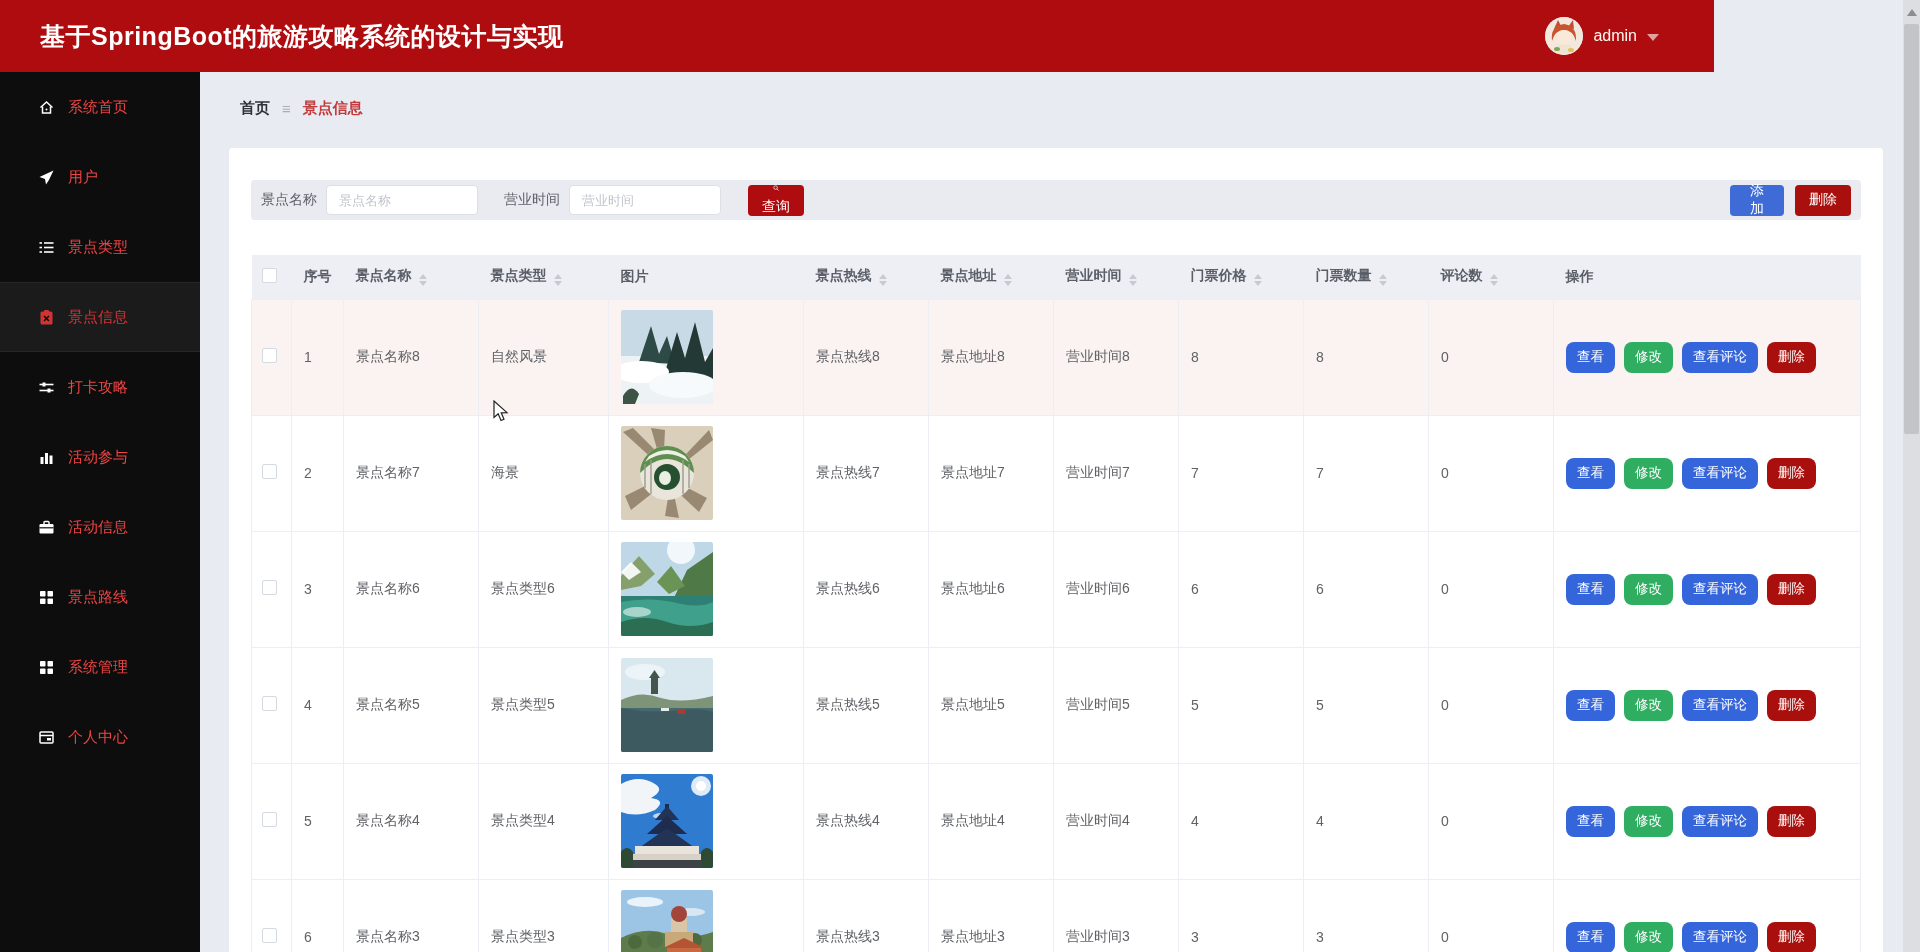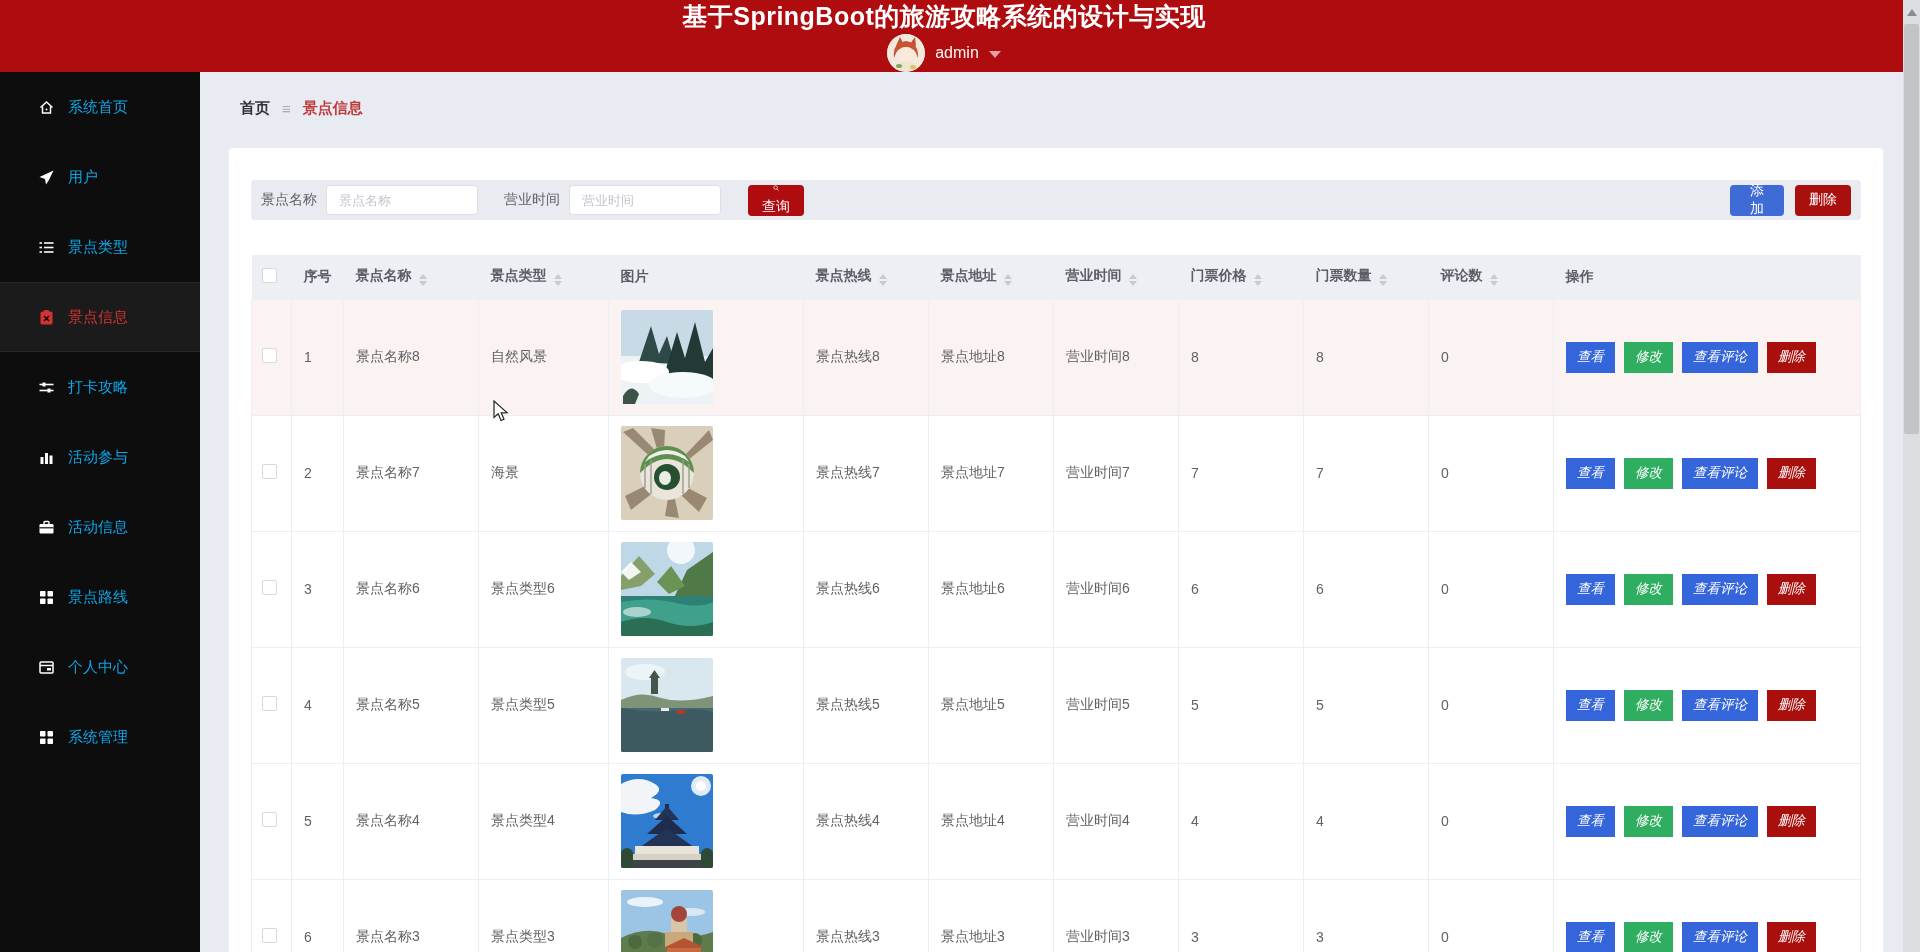--- a/index.html
+++ b/index.html
@@ -1,32 +1,32 @@
 <!DOCTYPE html>
 <html><head>
 <meta charset="utf-8">
 <style>
   * { box-sizing: border-box; margin: 0; padding: 0; }
   html,body { width:1920px; height:952px; overflow:hidden; }
   body { font-family:"Liberation Sans","DejaVu Sans",sans-serif; background:#E9EBF3; position:relative; }
 
   
-  .app-header { position:absolute; top:0; left:0; width:1903px; height:72px; background:#AF0C10;
-    display:flex; align-items:center; justify-content:space-between; padding:0 55px 0 40px; z-index:30;flex-direction:column; }
+  .app-header { position:absolute; top:0; left:0; width:1714px; height:72px; background:#AF0C10;
+    display:flex; align-items:center; justify-content:space-between; padding:0 55px 0 40px; z-index:30; }
   .app-title { color:#FFFFFF; font-size:25px; font-weight:700; letter-spacing:.5px; }
   .user-box { display:flex; align-items:center; gap:10px; cursor:pointer; }
   .avatar { width:38px; height:38px; border-radius:50%; overflow:hidden; background:#F2E7DC; flex:none; }
   .username { color:#FFF8F0; font-size:16px; }
   .caret-down { width:0; height:0; border-left:6px solid transparent; border-right:6px solid transparent;
     border-top:7px solid #E2A0A0; margin-top:2px; }
 
   
   .sidebar { position:absolute; top:72px; left:0; width:200px; bottom:0; background:#0D0D0D; z-index:20; }
   .side-item { height:70px; display:flex; align-items:center; gap:13px; padding-left:38px;
-    color:#0ea5e9; font-size:15px; cursor:pointer; }
+    color:#ef4444; font-size:15px; cursor:pointer; }
   .side-item svg { flex:none; }
   .side-item.active { background:#1B1B1B; color:#D23434; border-top:1px solid #272727; border-bottom:1px solid #272727; }
 
   
   .main { position:absolute; left:200px; top:72px; right:17px; bottom:0; }
   .breadcrumb { height:76px; display:flex; align-items:center; gap:12px; padding:12px 0 16px 40px; }
   .bc-home { font-size:15px; font-weight:700; color:#2F3238; }
   .bc-sep { font-size:15px; color:#A8ADB8; }
   .bc-current { font-size:15px; font-weight:600; color:#C03A3A; }
 
@@ -58,22 +58,22 @@
   tbody tr.hovered td { background:#FAF3F1; }
   .sort { display:inline-flex; flex-direction:column; gap:2px; margin-left:7px; vertical-align:1px; }
   .sort i { width:0; height:0; border-left:4px solid transparent; border-right:4px solid transparent; }
   .sort .up { border-bottom:5px solid #C6CAD3; }
   .sort .dn { border-top:5px solid #C6CAD3; }
   .cbx { display:inline-block; width:15px; height:15px; background:#FFFFFF; border:1px solid #D5D9E0;
     border-radius:2px; cursor:pointer; }
   .thumb { width:92px; height:94px; border-radius:2px; overflow:hidden; display:block; }
   .thumb svg { display:block; }
   .actions { display:flex; align-items:center; gap:9px; flex-wrap:nowrap; }
-  .btn-sm { height:31px; padding:0 11px; font-size:13.5px; border-radius:0; border:none; color:#fff;
-    cursor:pointer; white-space:nowrap; font-family:inherit;font-style:italic; }
+  .btn-sm { height:31px; padding:0 11px; font-size:13.5px; border-radius:8px; border:none; color:#fff;
+    cursor:pointer; white-space:nowrap; font-family:inherit; }
   .b-blue { background:#3565DA; }
   .b-green { background:#2FAD61; }
   .b-red { background:#A9100D; }
 
   
   .scrollbar { position:absolute; top:0; right:0; width:17px; height:952px; background:#DCDEE2; z-index:40; }
   .sb-arrow { position:absolute; top:9px; left:4px; width:0; height:0; border-left:5px solid transparent;
     border-right:5px solid transparent; border-bottom:7px solid #8A8D91; }
   .sb-thumb { position:absolute; top:24px; left:1px; width:15px; height:410px; background:#C2C4C8; border-radius:2px; }
 
@@ -165,35 +165,35 @@
   <div class="side-item">
     <svg width="17" height="17" viewBox="0 0 17 17">
         <rect x="2" y="2" width="5.5" height="5.5" rx="0.8" fill="#FFFFFF"></rect>
         <rect x="9.5" y="2" width="5.5" height="5.5" rx="0.8" fill="#FFFFFF"></rect>
         <rect x="2" y="9.5" width="5.5" height="5.5" rx="0.8" fill="#FFFFFF"></rect>
         <rect x="9.5" y="9.5" width="5.5" height="5.5" rx="0.8" fill="#FFFFFF"></rect>
       </svg>
     <span>景点路线</span>
   </div>
   <div class="side-item">
-    <svg width="17" height="17" viewBox="0 0 17 17" fill="none" stroke="#FFFFFF" stroke-width="1.5">
-        <rect x="2" y="3" width="13" height="11" rx="1"></rect>
-        <path d="M2 6.5 H15"></path>
-        <rect x="9" y="9" width="4" height="2.5" fill="#FFFFFF" stroke="none"></rect>
-      </svg>
-    <span>个人中心</span>
-  </div>
-  <div class="side-item">
     <svg width="17" height="17" viewBox="0 0 17 17">
         <rect x="2" y="2" width="5.5" height="5.5" rx="0.8" fill="#FFFFFF"></rect>
         <rect x="9.5" y="2" width="5.5" height="5.5" rx="0.8" fill="#FFFFFF"></rect>
         <rect x="2" y="9.5" width="5.5" height="5.5" rx="0.8" fill="#FFFFFF"></rect>
         <rect x="9.5" y="9.5" width="5.5" height="5.5" rx="0.8" fill="#FFFFFF"></rect>
       </svg>
     <span>系统管理</span>
+  </div>
+  <div class="side-item">
+    <svg width="17" height="17" viewBox="0 0 17 17" fill="none" stroke="#FFFFFF" stroke-width="1.5">
+        <rect x="2" y="3" width="13" height="11" rx="1"></rect>
+        <path d="M2 6.5 H15"></path>
+        <rect x="9" y="9" width="4" height="2.5" fill="#FFFFFF" stroke="none"></rect>
+      </svg>
+    <span>个人中心</span>
   </div>
 </div>
 
 <div class="main">
   <div class="breadcrumb">
     <span class="bc-home">首页</span>
     <span class="bc-sep">≡</span>
     <span class="bc-current">景点信息</span>
   </div>
 

